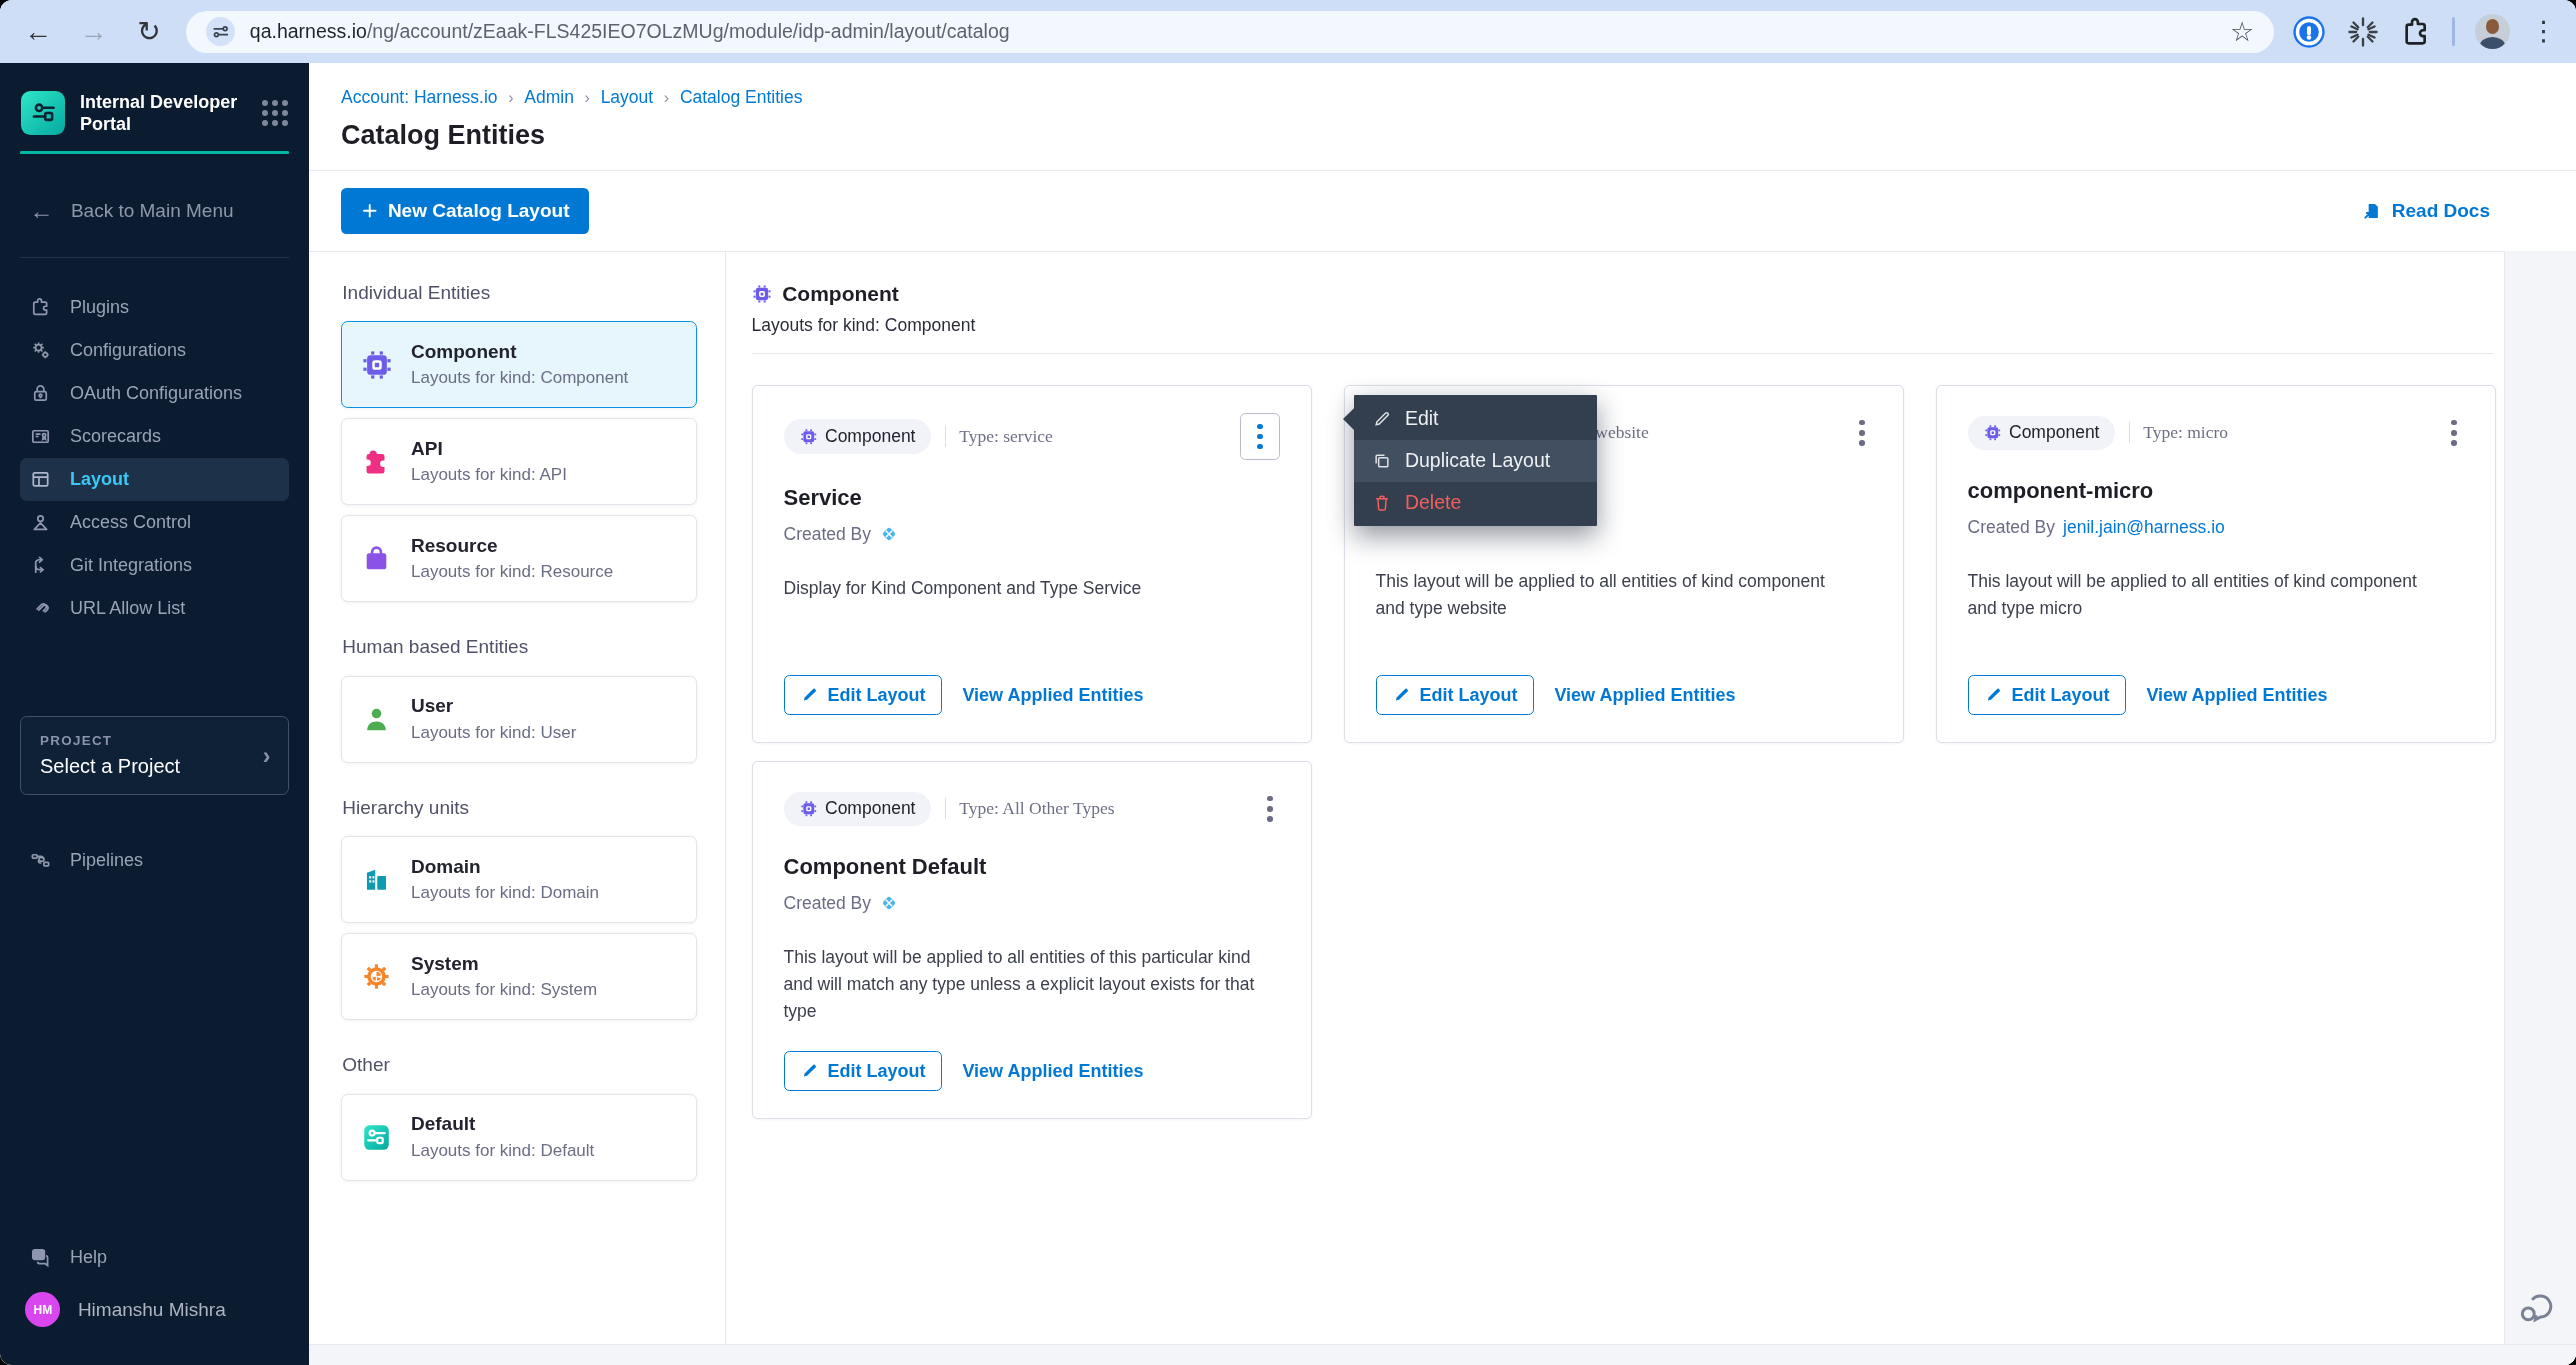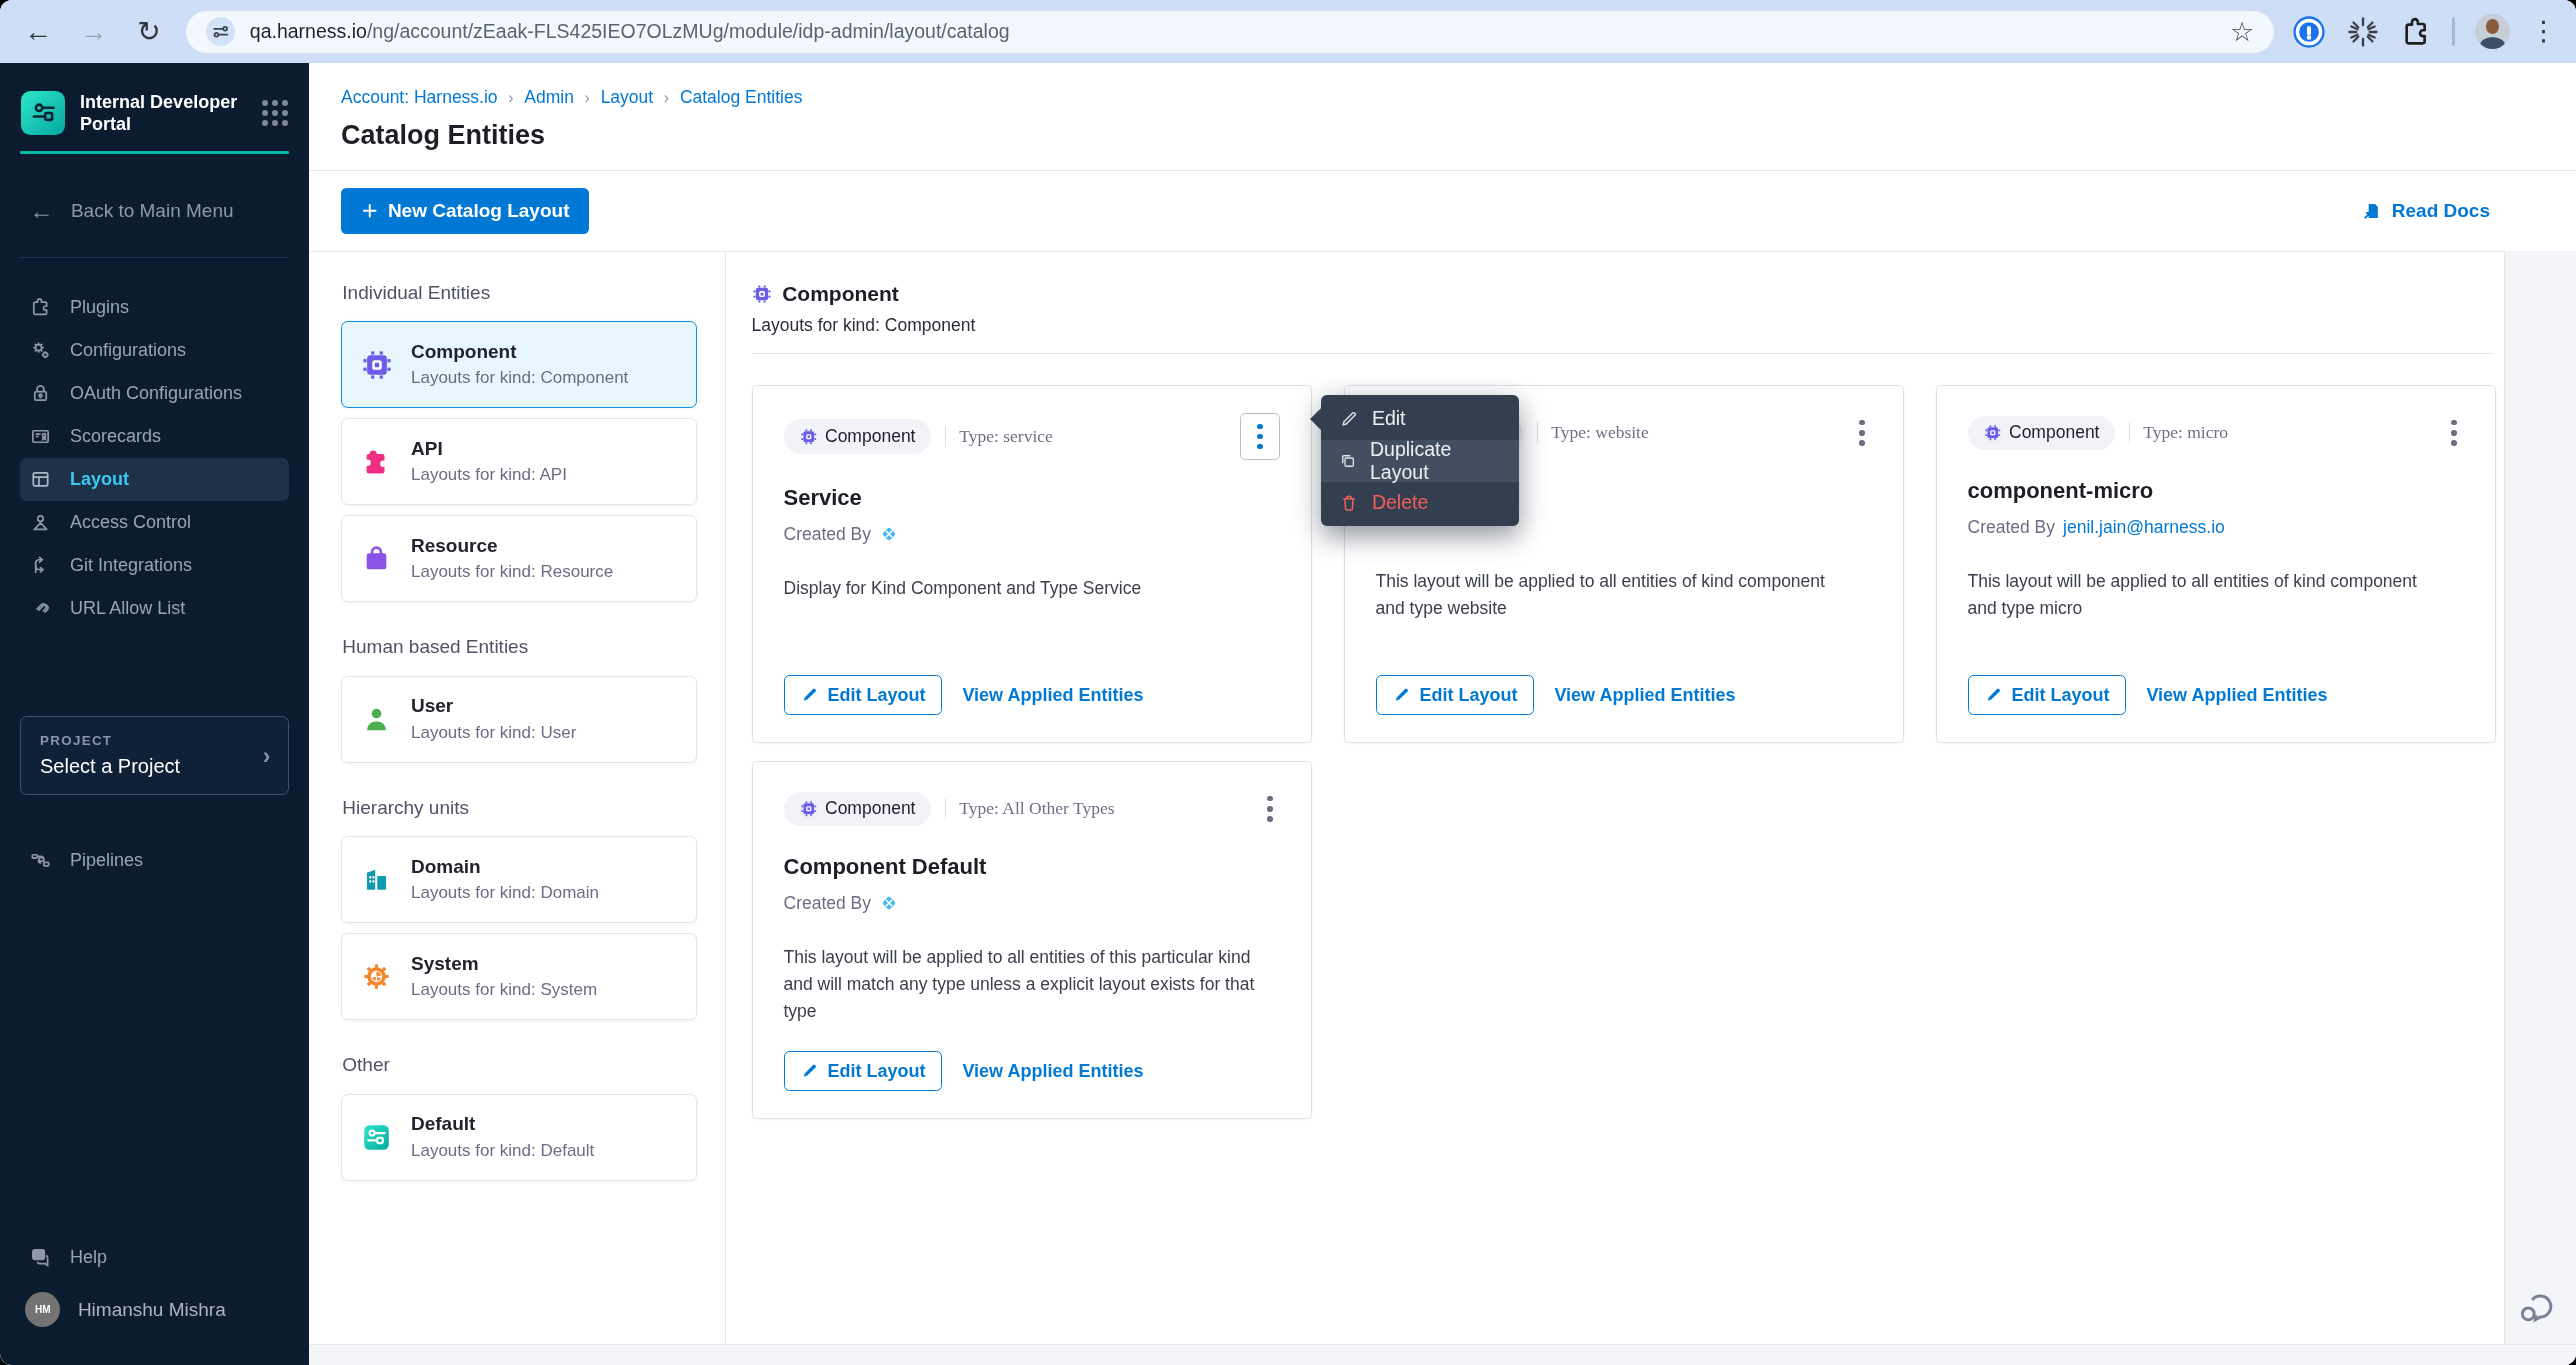--- a/index.html
+++ b/index.html
@@ -51,21 +51,21 @@
   .nav-item svg{flex:none}
   .nav-item.sel{background:var(--nav-sel-bg);color:var(--nav-sel-text);font-weight:bold}
   .proj-box{margin-top:86px;border:0.7px solid #3f516b;background:#0e2136;border-radius:6.7px;padding:16px 19px;position:relative}
   .proj-label{font-size:13.4px;letter-spacing:1.3px;color:#8b93a8;font-weight:bold}
   .proj-value{font-size:20px;color:#fff;margin-top:6.7px}
   .proj-chev{position:absolute;right:17.5px;top:50%;transform:translateY(-50%);color:#8b93a8;font-size:23px;font-weight:bold}
   .pipe-row{margin-top:44px}
   .flex-sp{flex:1}
   .help-row{margin-bottom:13.4px}
   .user-row{display:flex;align-items:center;gap:17.5px;margin-bottom:38px;padding-left:5.4px}
-  .hm{width:35px;height:35px;border-radius:50%;background:#737373;color:#fff;font-size:10px;font-weight:bold;display:flex;align-items:center;justify-content:center;flex:none}
+  .hm{width:35px;height:35px;border-radius:50%;background:#d946ef;color:#fff;font-size:12px;font-weight:bold;display:flex;align-items:center;justify-content:center;flex:none}
   .user-name{font-size:19px;color:#aeb4c2}
 
   
   .main{flex:1;display:flex;flex-direction:column;min-width:0;background:#fff;position:relative}
   .pg-header{padding:24px 0 0 32px}
   .crumbs{display:flex;align-items:center;gap:10.7px;font-size:17.5px}
   .crumbs a{color:var(--blue);text-decoration:none}
   .crumb-sep{color:#8f92a8;font-size:16px}
   .pg-title{font-size:27px;font-weight:bold;color:var(--ink);margin-top:12px;padding-bottom:19px}
   .hdiv{border-bottom:0.7px solid #e8e9ef}
@@ -99,21 +99,21 @@
   .kebab.active i{background:var(--blue)}
   .lc-title{font-size:22px;font-weight:bold;color:var(--ink);margin-top:25.5px;min-height:27px}
   .lc-by{display:flex;align-items:flex-start;gap:8px;font-size:17.5px;color:var(--sub);margin-top:12px;min-height:23px}
   .lc-by a{color:var(--blue);text-decoration:none}
   .lc-desc{font-size:17.5px;color:var(--desc);line-height:1.55;margin-top:28px;max-width:483px}
   .lc-actions{margin-top:auto;display:flex;align-items:center;gap:20px;padding-top:20px}
   .btn-outline{display:flex;align-items:center;gap:9.4px;border:1.3px solid var(--blue);color:var(--blue);border-radius:5.4px;background:#fff;font-size:18px;font-weight:bold;padding:8.7px 16px;cursor:pointer}
   .link-blue{color:var(--blue);font-size:18px;font-weight:bold;text-decoration:none}
 
   
-  .cmenu{position:absolute;left:1321px;top:395px;width:198px;background:var(--menu-bg);border-radius:6px;box-shadow:0 9.4px 27px rgba(10,20,40,.45);padding:2.7px 0;z-index:50}
+  .cmenu{position:absolute;left:1354px;top:395px;width:243px;background:var(--menu-bg);border-radius:1px;box-shadow:0 9.4px 27px rgba(10,20,40,.45);padding:2.7px 0;z-index:50}
   .cmenu:before{content:"";position:absolute;left:-7.4px;top:14.8px;width:17.5px;height:17.5px;background:var(--menu-bg);transform:rotate(45deg)}
   .cmi{display:flex;align-items:center;gap:13.4px;height:42px;padding:0 17.5px;font-size:19.5px;color:#eef0f2;cursor:pointer}
   .cmi.hl{background:var(--menu-hl)}
   .cmi.danger{color:var(--menu-red)}
 
   
   .gutter-right{position:absolute;right:0;top:251px;bottom:0;width:72px;background:var(--gutter);border-left:0.7px solid #e6e8ee}
   .gutter-bottom{position:absolute;left:309px;right:0;bottom:0;height:21px;background:var(--gutter);border-top:0.7px solid #e6e8ee}
   .chat-fab{position:absolute;right:19px;bottom:32px;z-index:10}
 </style>

